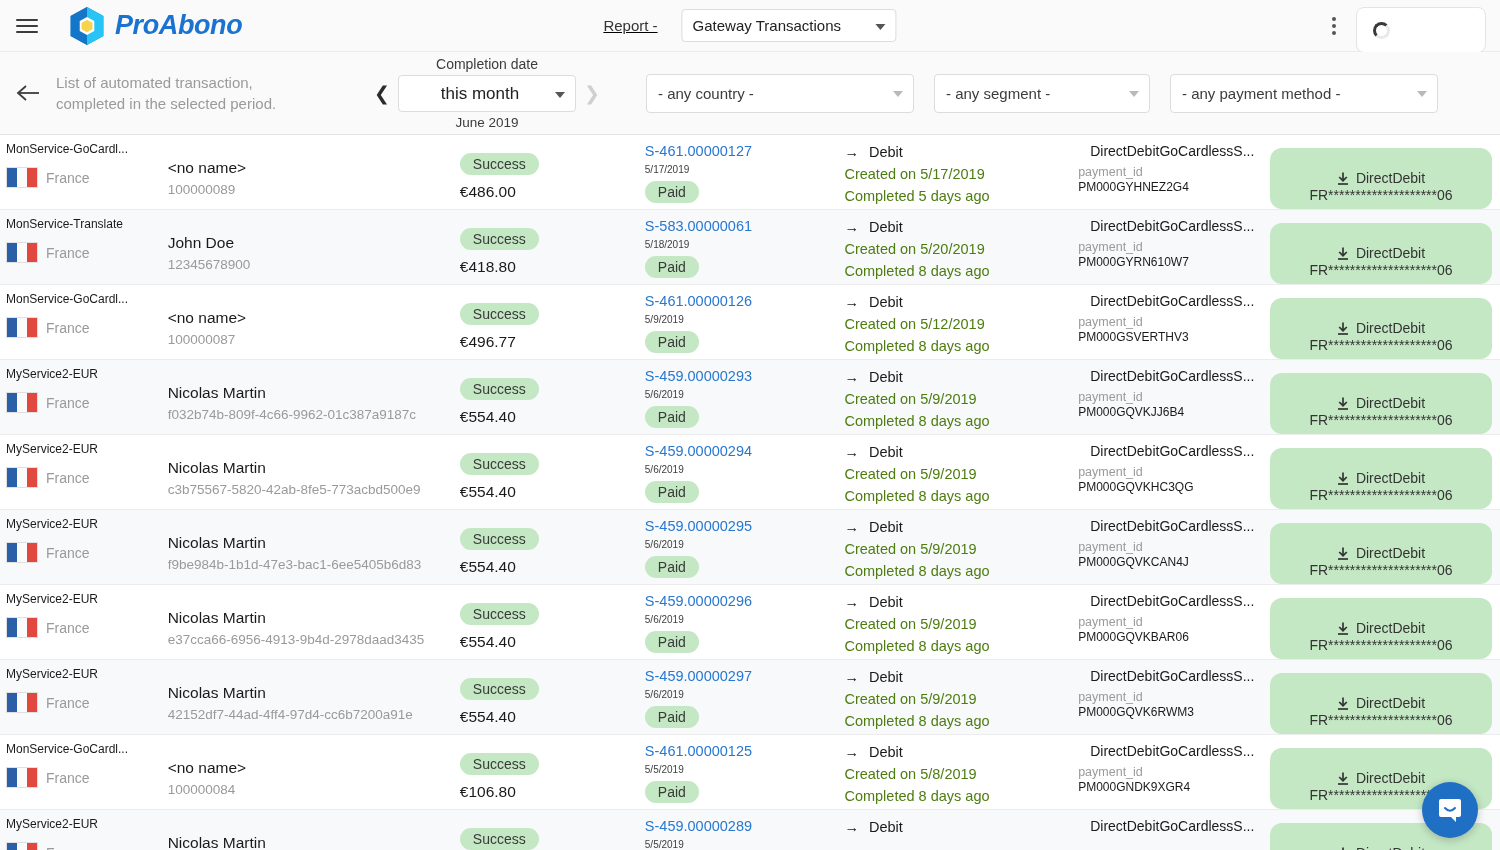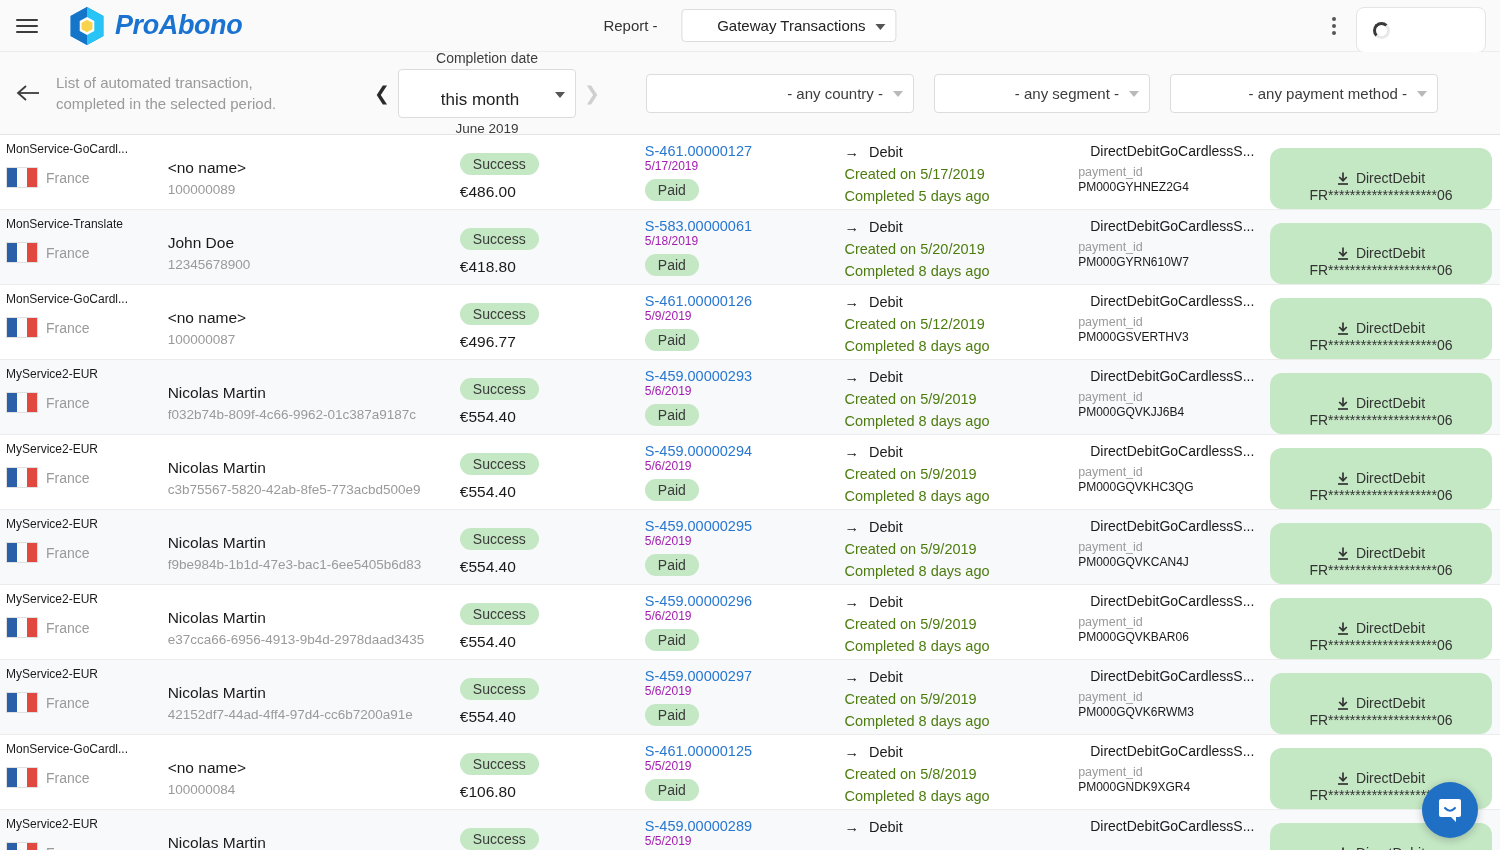--- a/index.html
+++ b/index.html
@@ -28,33 +28,32 @@
 
   .brand { display:flex; align-items:center; gap: 9px; margin-left: 30px; }
   .brand-logo { width: 38px; height: 40px; }
   .brand-name {
     font-size: 27px; font-weight: bold; font-style: italic;
     color: #1a73d0; letter-spacing: -0.4px;
   }
 
   .report-group {
     position: absolute; left: 50%; transform: translateX(-50%);
-    display: flex; align-items: center; gap: 24px;
+    display: flex; align-items: center; gap: 24px; text-decoration: underline;
   }
   .report-label { font-size: 15px; color: #333; }
   .select {
     appearance: none; -webkit-appearance: none;
     background: #fff;
     border: 1px solid #dcdcdc;
     border-radius: 4px;
     font-size: 15px; color: #222;
     font-family: "Liberation Sans", sans-serif;
     padding: 7px 30px 7px 10px;
     cursor: pointer;
-    text-align: right;
   }
   .sel-wrap { position: relative; display: inline-block; }
   .sel-wrap::after {
     content: ""; position: absolute; right: 11px; top: 50%;
     margin-top: -2px;
     border-left: 5px solid transparent;
     border-right: 5px solid transparent;
     border-top: 6px solid #555;
     pointer-events: none;
   }
@@ -98,21 +97,21 @@
   }
 
   .datepicker { margin-left: 6px; position: relative; width: 250px; text-align: center; }
   .dp-label { font-size: 14px; color: #3c3c3c; margin-bottom: 3px; }
   .dp-row { display: flex; align-items: center; justify-content: center; gap: 6px; }
   .chev { font-size: 19px; cursor: pointer; line-height: 1; padding: 0 2px; }
   .chev.dark { color: #2b2b2b; }
   .chev.dim { color: #cfcfcf; }
   .dp-select {
     width: 178px; text-align: center; text-align-last: center;
-    font-size: 17px; padding: 20px 26px 8px 12px;
+    font-size: 17px; padding: 8px 26px 8px 12px;
   }
   .dp-sub { font-size: 13.5px; color: #3c3c3c; margin-top: 3px; }
 
   .filters { display: flex; gap: 20px; margin-left: 34px; }
   .f-sel { font-size: 15px; color: #3c3c3c; padding: 10px 30px 10px 11px; }
   .f1 { width: 268px; }
   .f2 { width: 216px; }
   .f3 { width: 268px; }
 
   
@@ -144,21 +143,21 @@
   .pill {
     display: inline-block;
     background: #c4e7c4; color: #3a3a3a;
     border-radius: 11px; font-size: 14px;
     padding: 3px 13px;
   }
   .amount { font-size: 15.5px; color: #1a1a1a; margin-top: 8px; }
 
   .c-invoice { width: 205px; padding-top: 8px; }
   .inv-num { font-size: 14.5px; color: #2878d0; cursor: pointer; }
-  .inv-date { font-size: 12px; color: #a21caf; }
+  .inv-date { font-size: 10px; color: #404040; margin-top: 5px; }
   .inv-pill { margin-top: 6px; }
 
   .c-flow { width: 240px; padding-top: 9px; }
   .flow-type { font-size: 14.5px; color: #1a1a1a; display:flex; align-items:center; gap: 10px; }
   .flow-line { font-size: 14.5px; color: #4d7c0f; margin-top: 6px; }
 
   .c-gateway { width: 197px; padding-top: 8px; text-align: left; }
   .gw-name { font-size: 14px; color: #1a1a1a; margin-left: 12px; }
   .gw-key { font-size: 12.5px; color: #9a9a9a; margin-top: 6px; }
   .gw-val { font-size: 12px; color: #1a1a1a; margin-top: 1px; }

